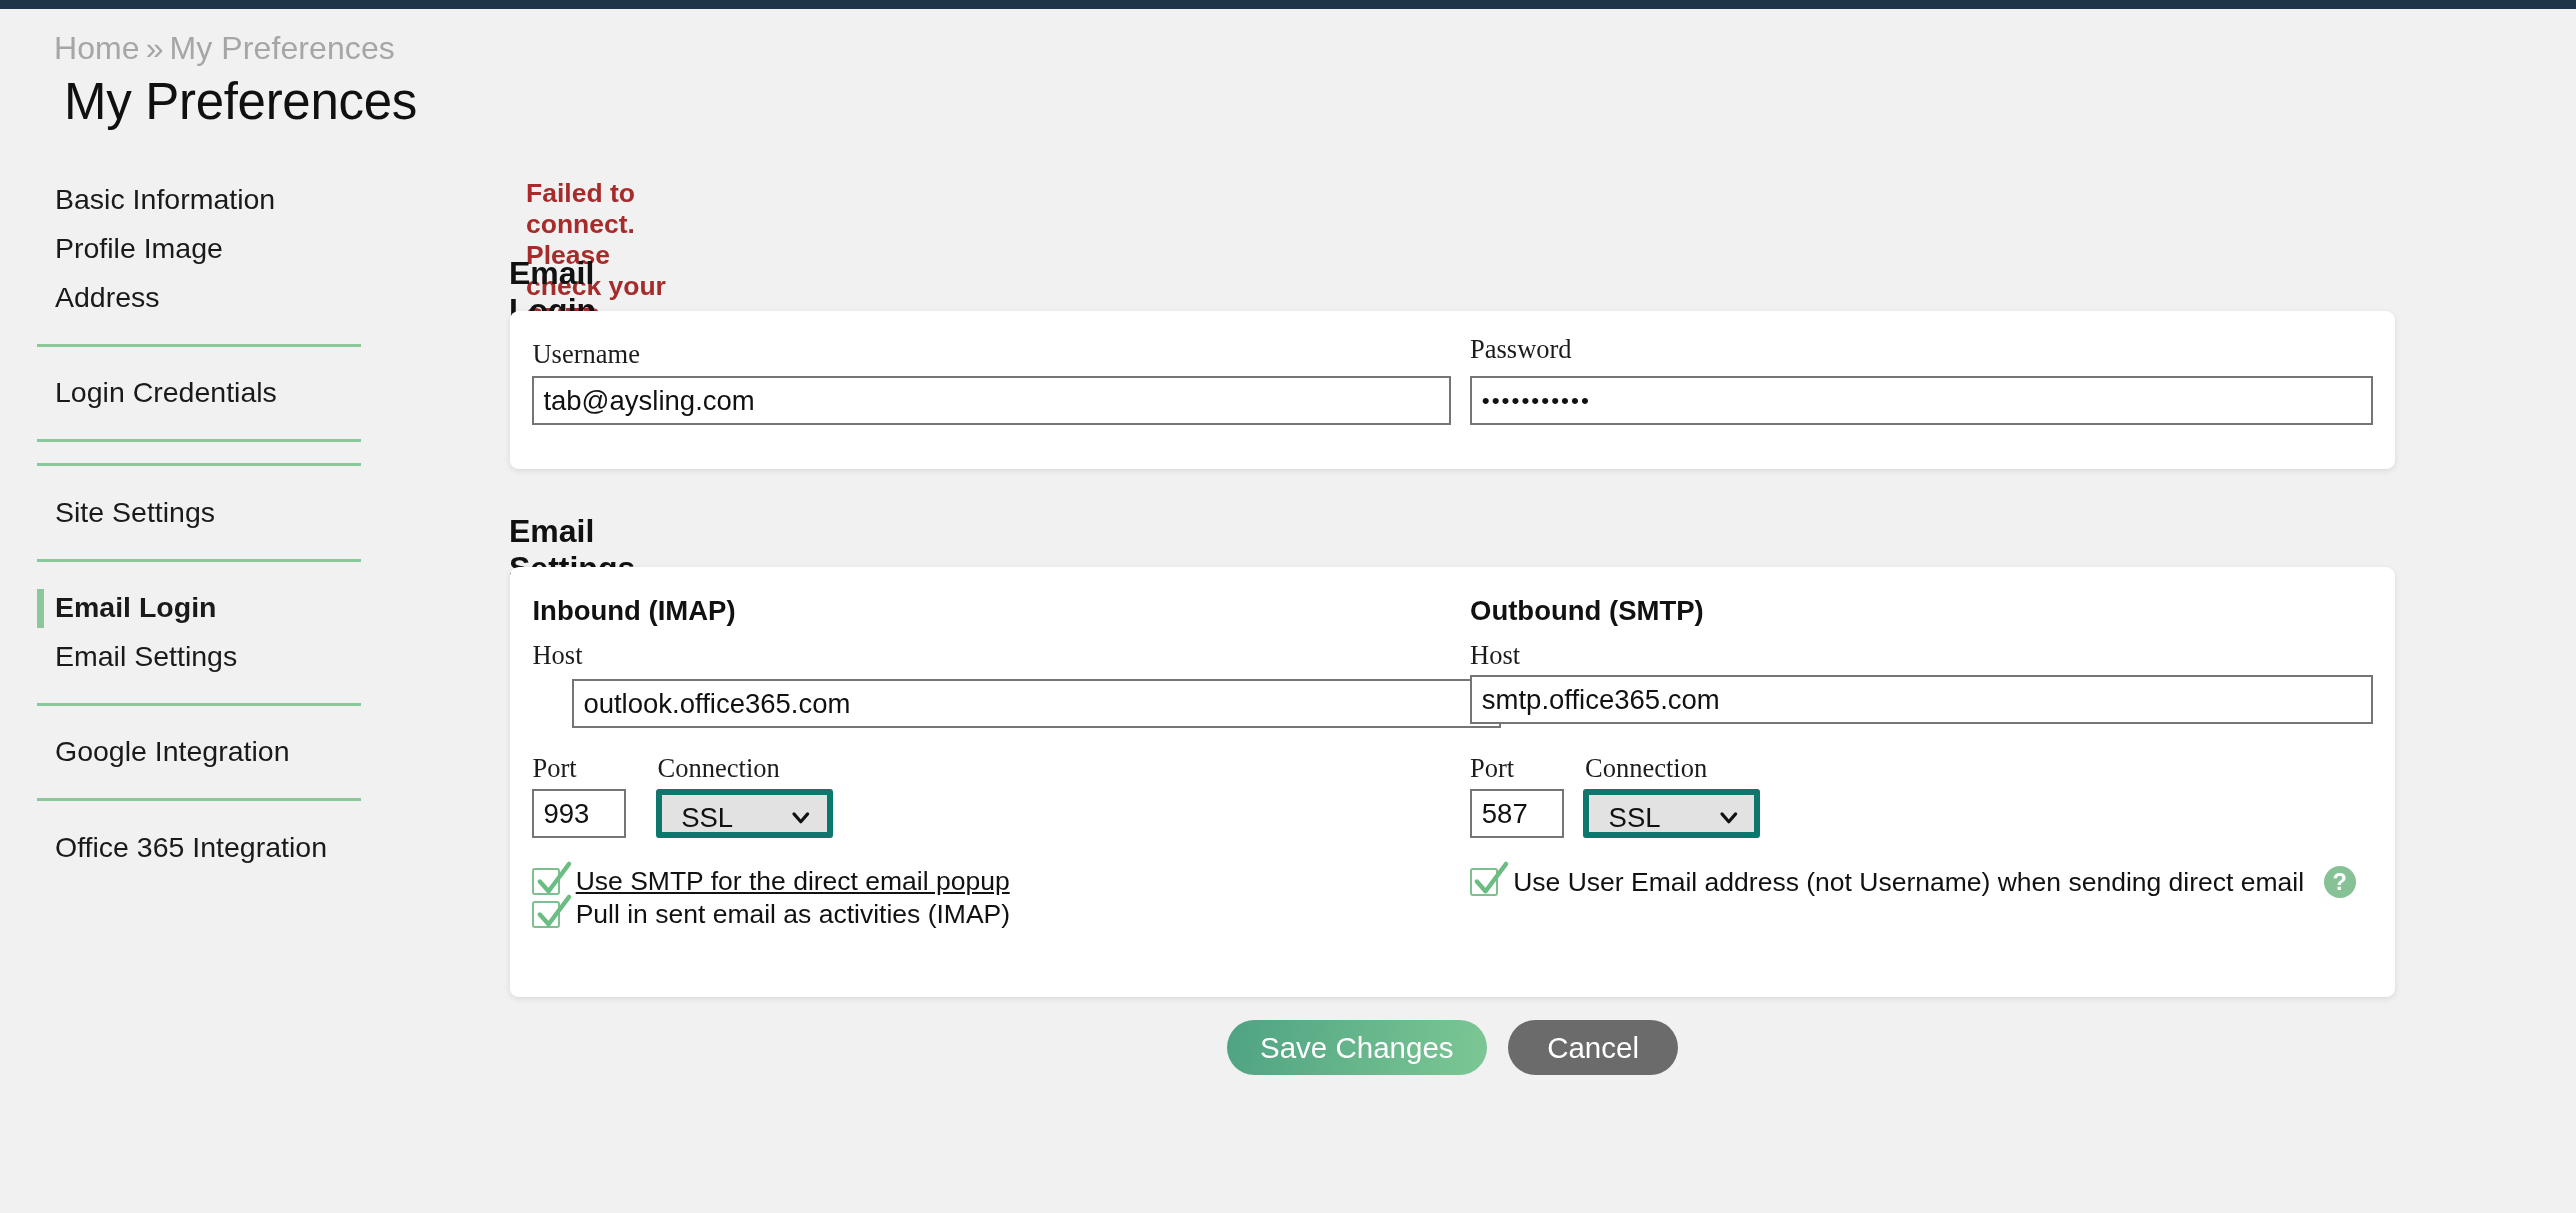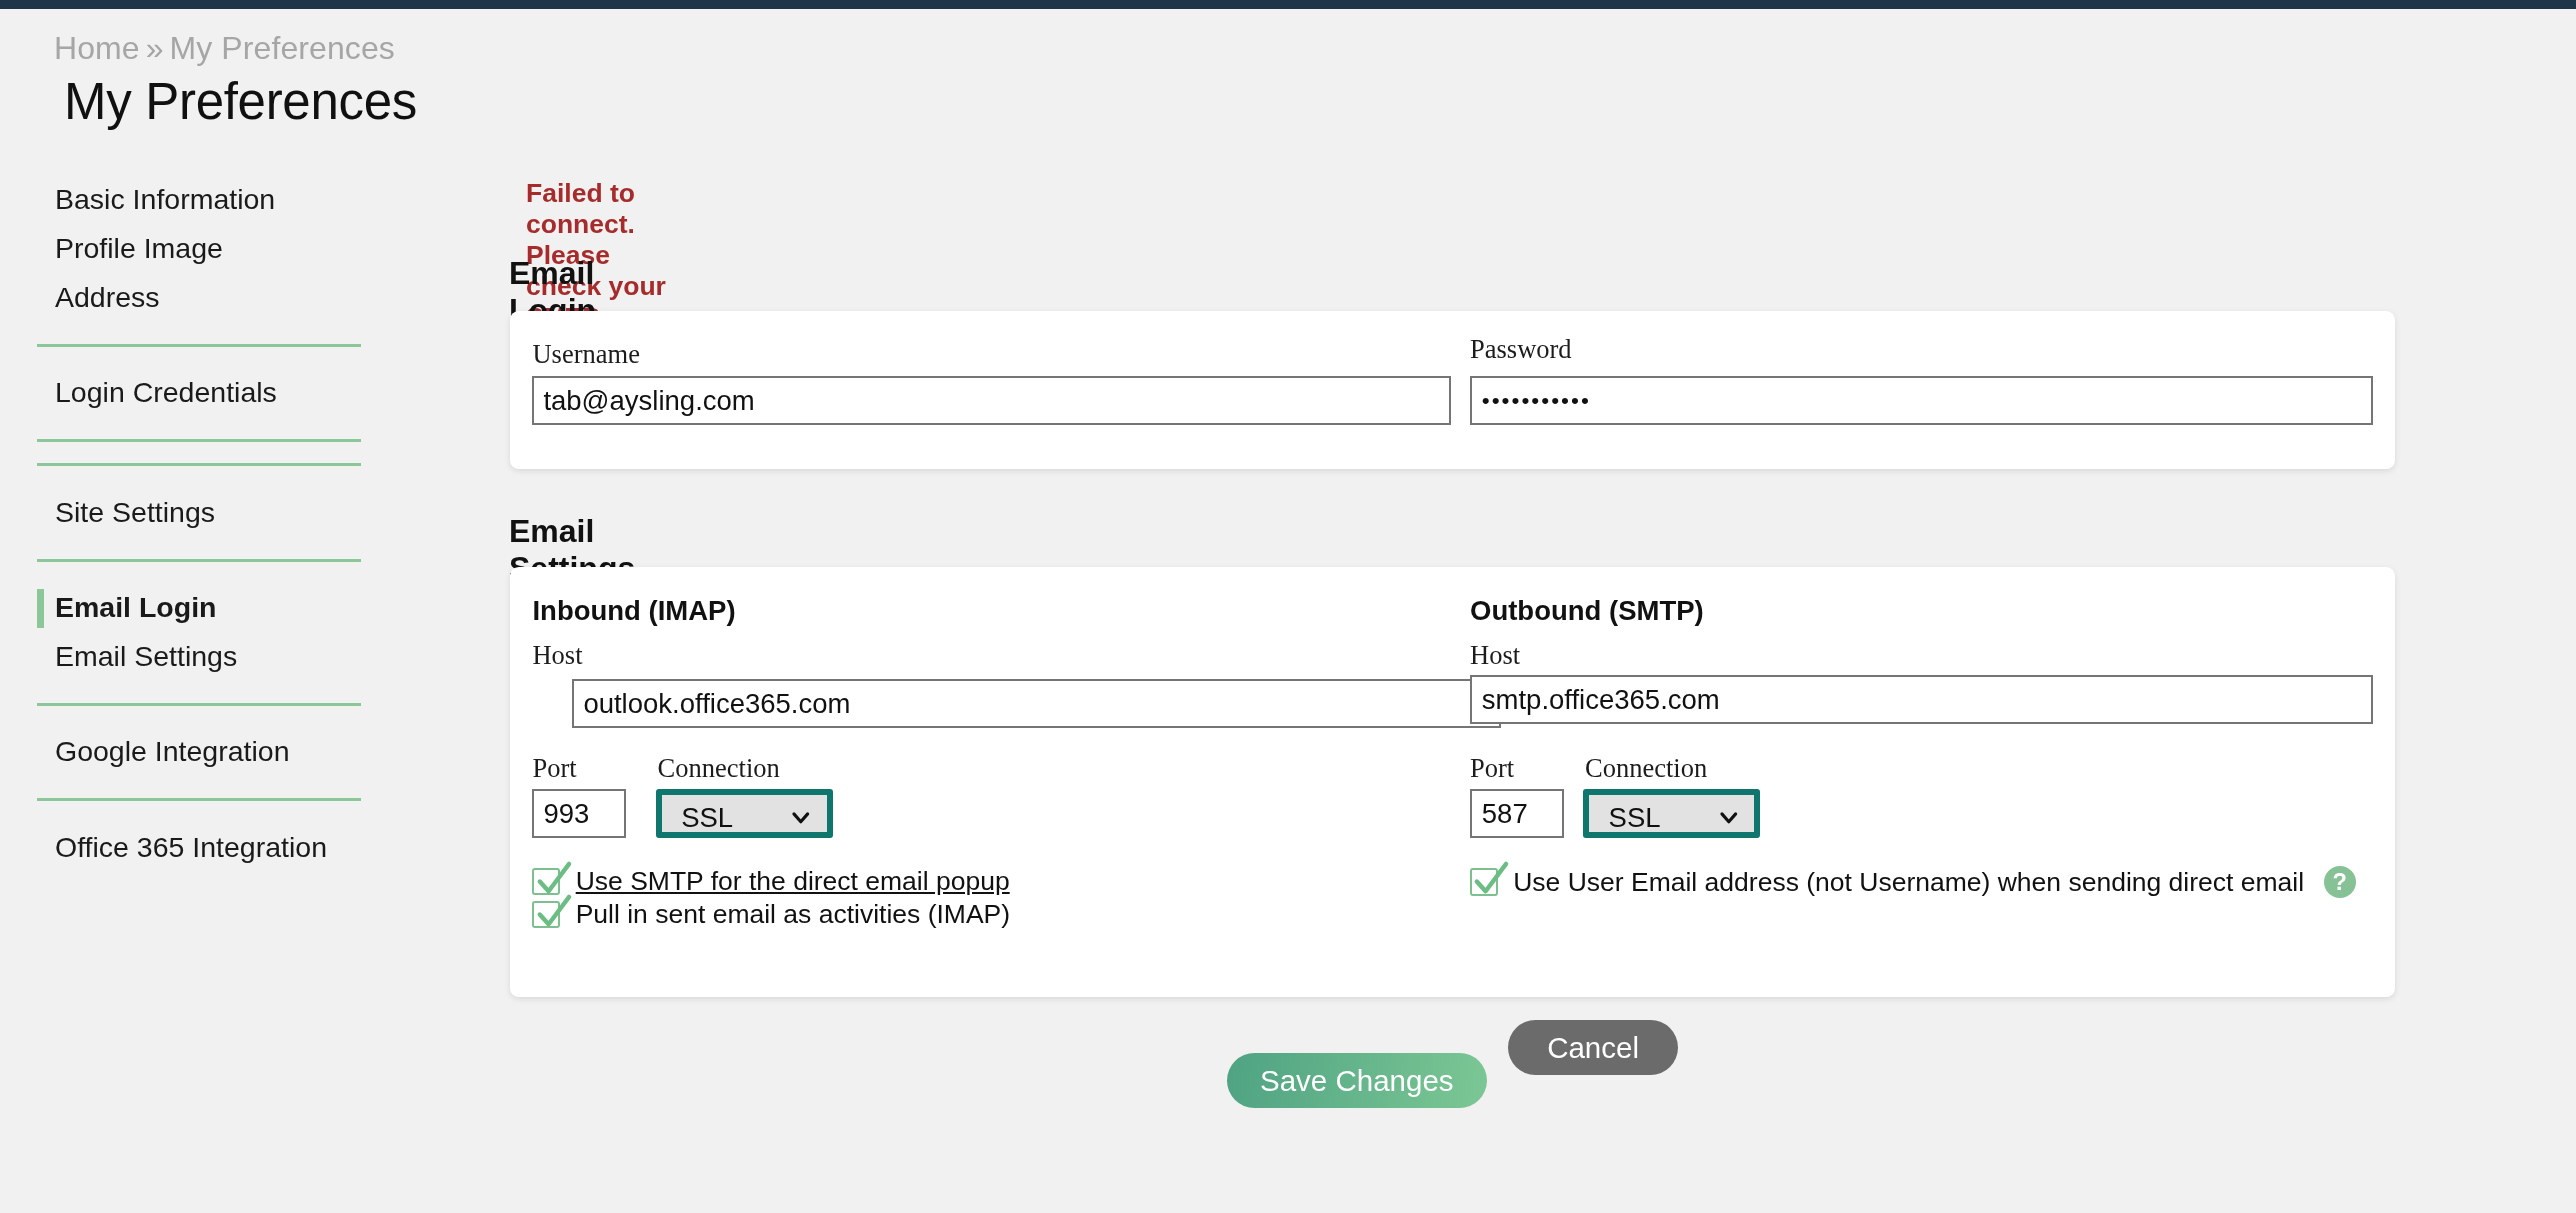--- a/index.html
+++ b/index.html
@@ -143,21 +143,21 @@
     position: absolute; left: 510px; top: 1020px;
     width: 1885px; display: flex; justify-content: center; gap: 21.6px;
   }
   .btn {
     border: none; cursor: pointer;
     font-family: "Liberation Sans", sans-serif;
     font-size: 29.5px; color: #fff;
     height: 55px; border-radius: 29.5px;
     padding: 0 33px;
   }
-  .btn-save { background: linear-gradient(100deg,#4fa383 0%, #7cc794 100%); margin-top: 33px; }
+  .btn-save { background: linear-gradient(100deg,#4fa383 0%, #7cc794 100%); }
   .btn-cancel { background: #6b6b6b; padding: 0 39px; }
 </style>
 </head>
 <body>
 
 <div class="topbar"></div>
 
 <div class="breadcrumb">
   <span>Home</span><span class="sep">»</span><span>My Preferences</span>
 </div>

